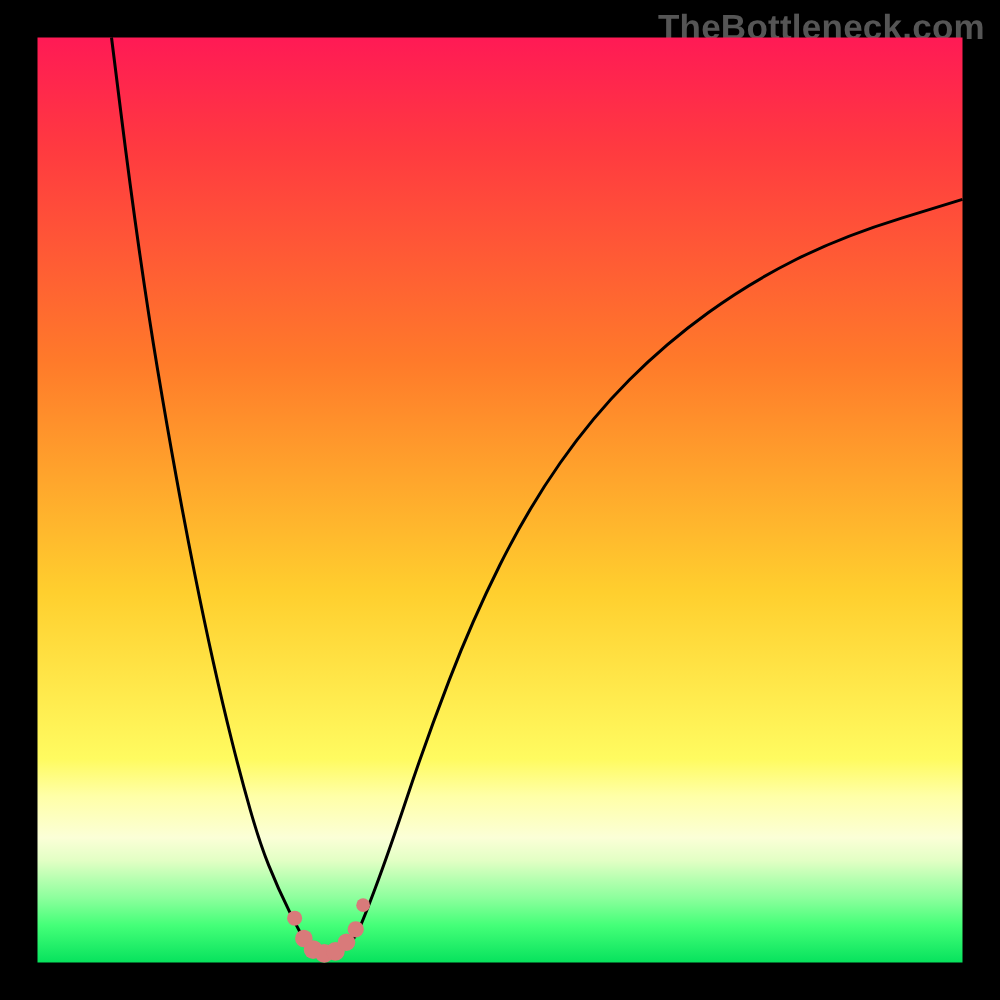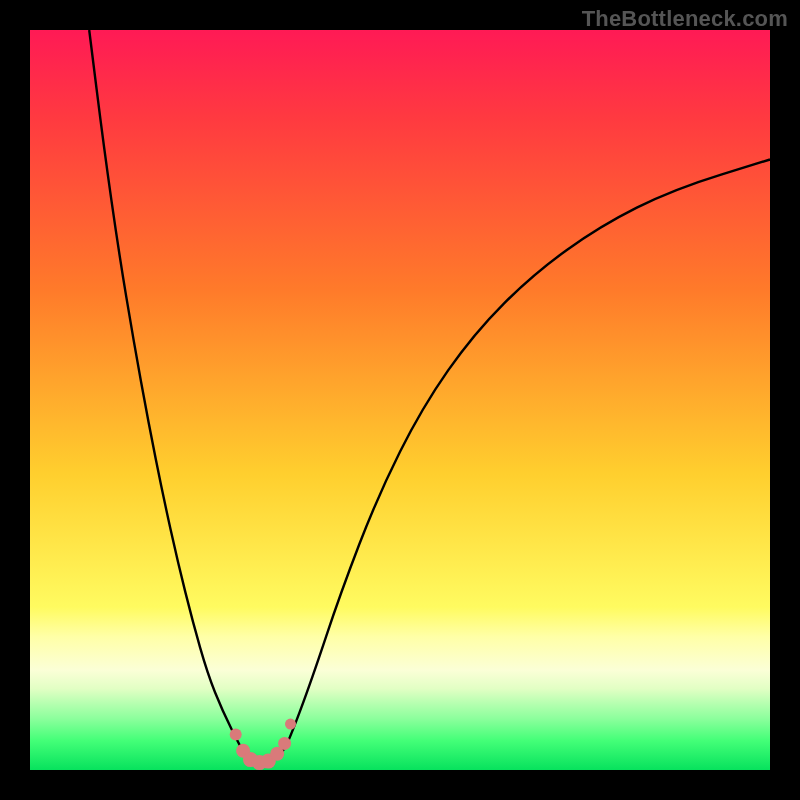--- a/index.html
+++ b/index.html
@@ -47,21 +47,21 @@
       #8dff9d 93%,
       #44ff78 96%,
       #07e25d 100%
     );
   }
   .watermark {
     position: absolute;
     top: 6px;
     right: 12px;
     color: #555;
-    font-size: 22px;
+    font-size: 28px;
     font-weight: 600;
     letter-spacing: 0.2px;
     user-select: none;
   }
   svg.curve {
     position: absolute;
     left: 0;
     top: 0;
     width: 100%;
     height: 100%;

